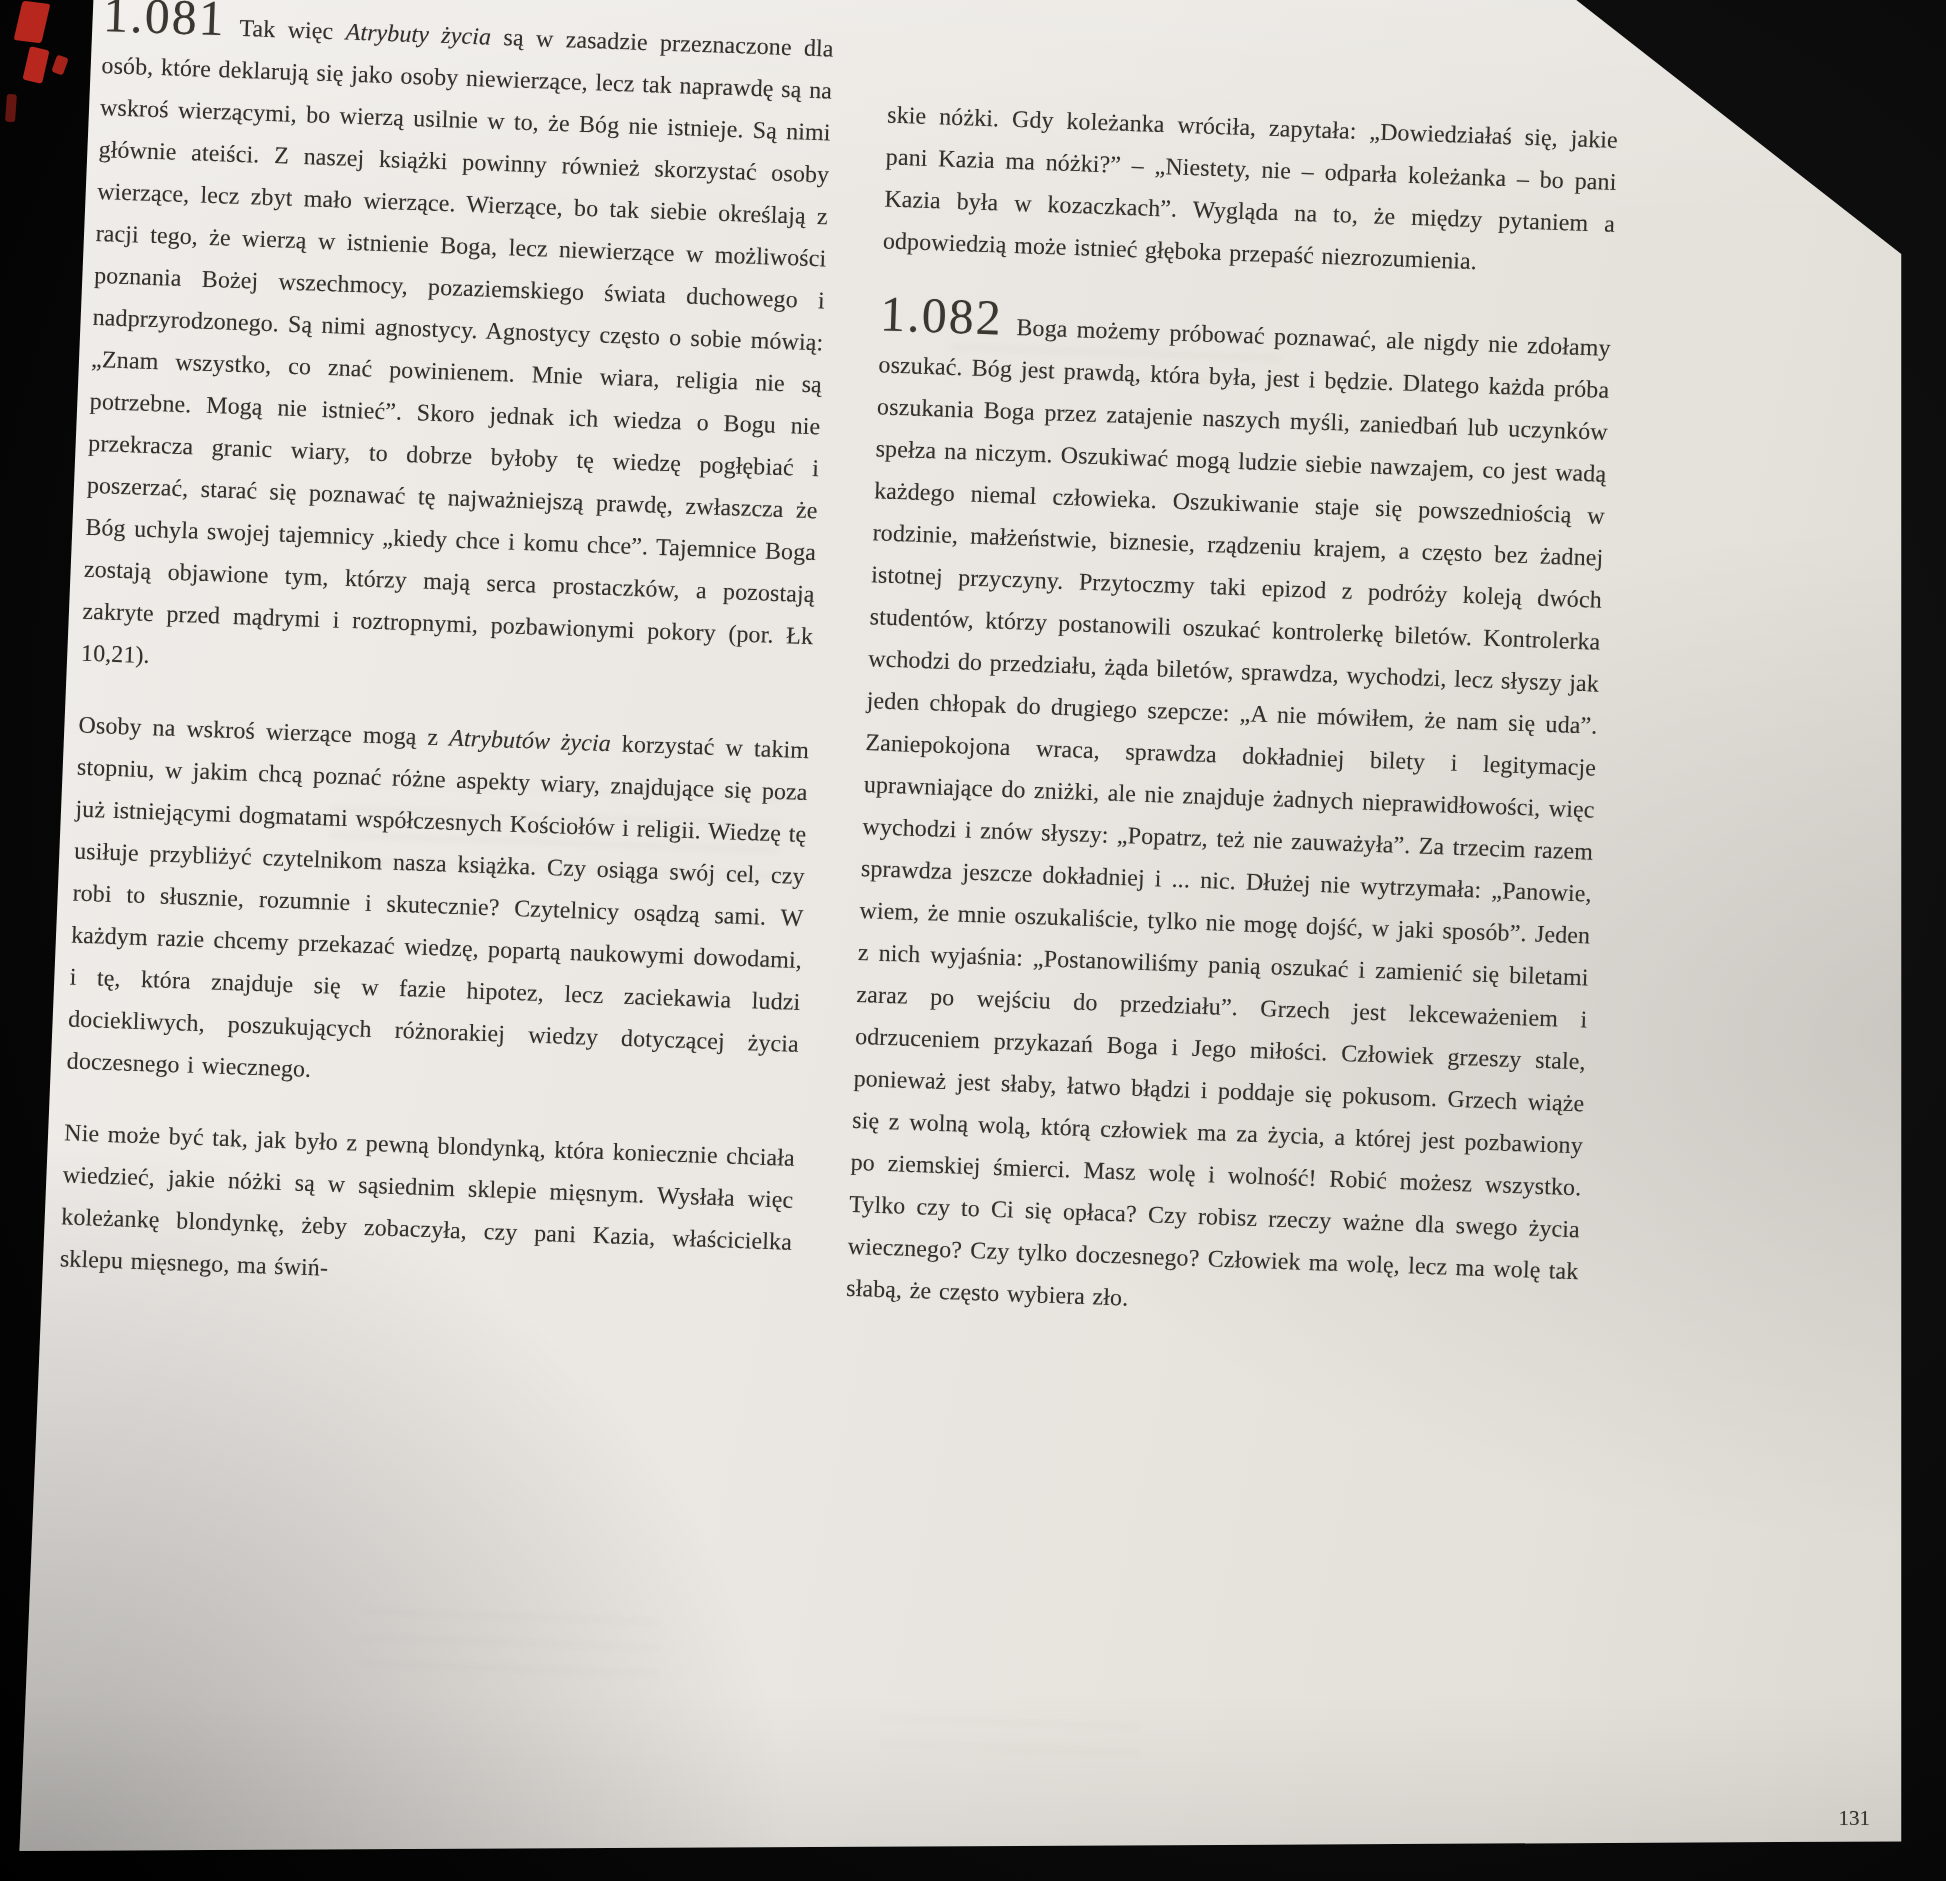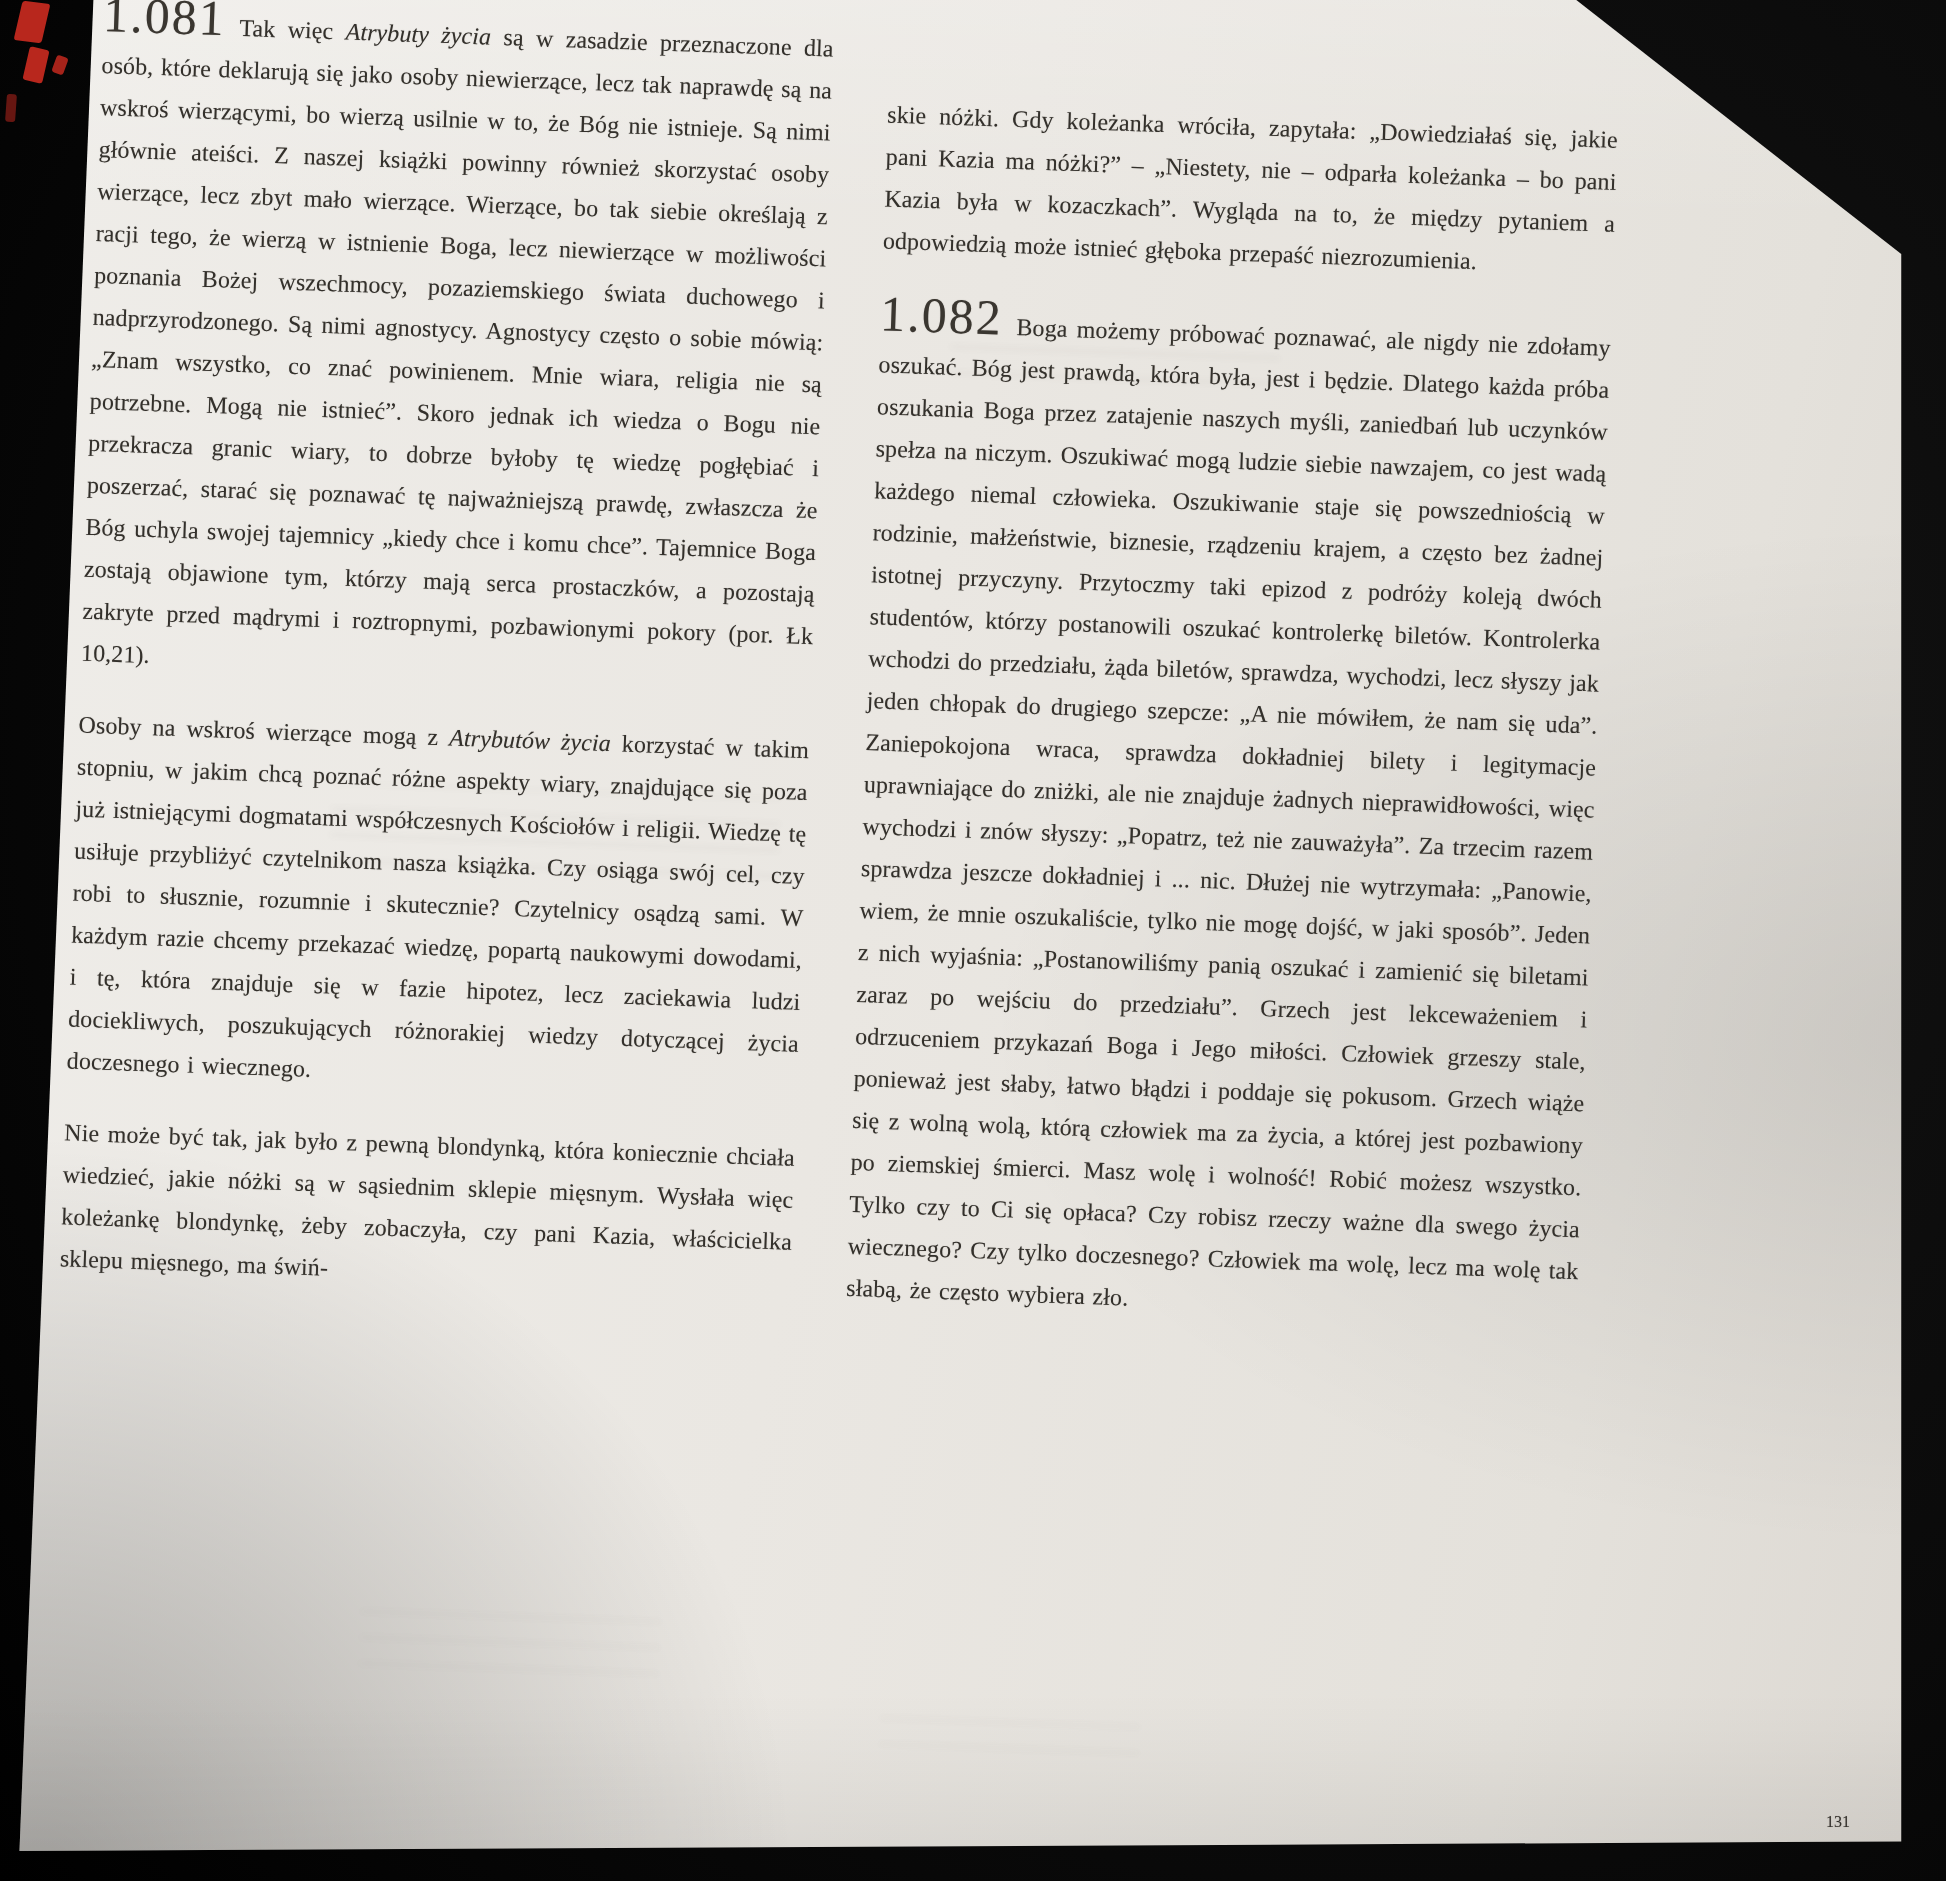--- a/index.html
+++ b/index.html
@@ -66,23 +66,23 @@
     line-height: 0;
     letter-spacing: 2px;
     margin-right: 14px;
     color: #3a3630;
     white-space: nowrap;
   }
   .ital { font-style: italic; }
   
   .pageno {
     position: absolute;
-    right: 96px;
+    right: 76px;
     bottom: 50px;
-    font-size: 16px;
+    font-size: 21px;
     color: #34312c;
     text-shadow: 0 0 1px rgba(70,64,58,0.35);
   }
   
   .red-mark {
     position: absolute;
     background: #b8271d;
     border-radius: 3px;
     z-index: 5;
   }

